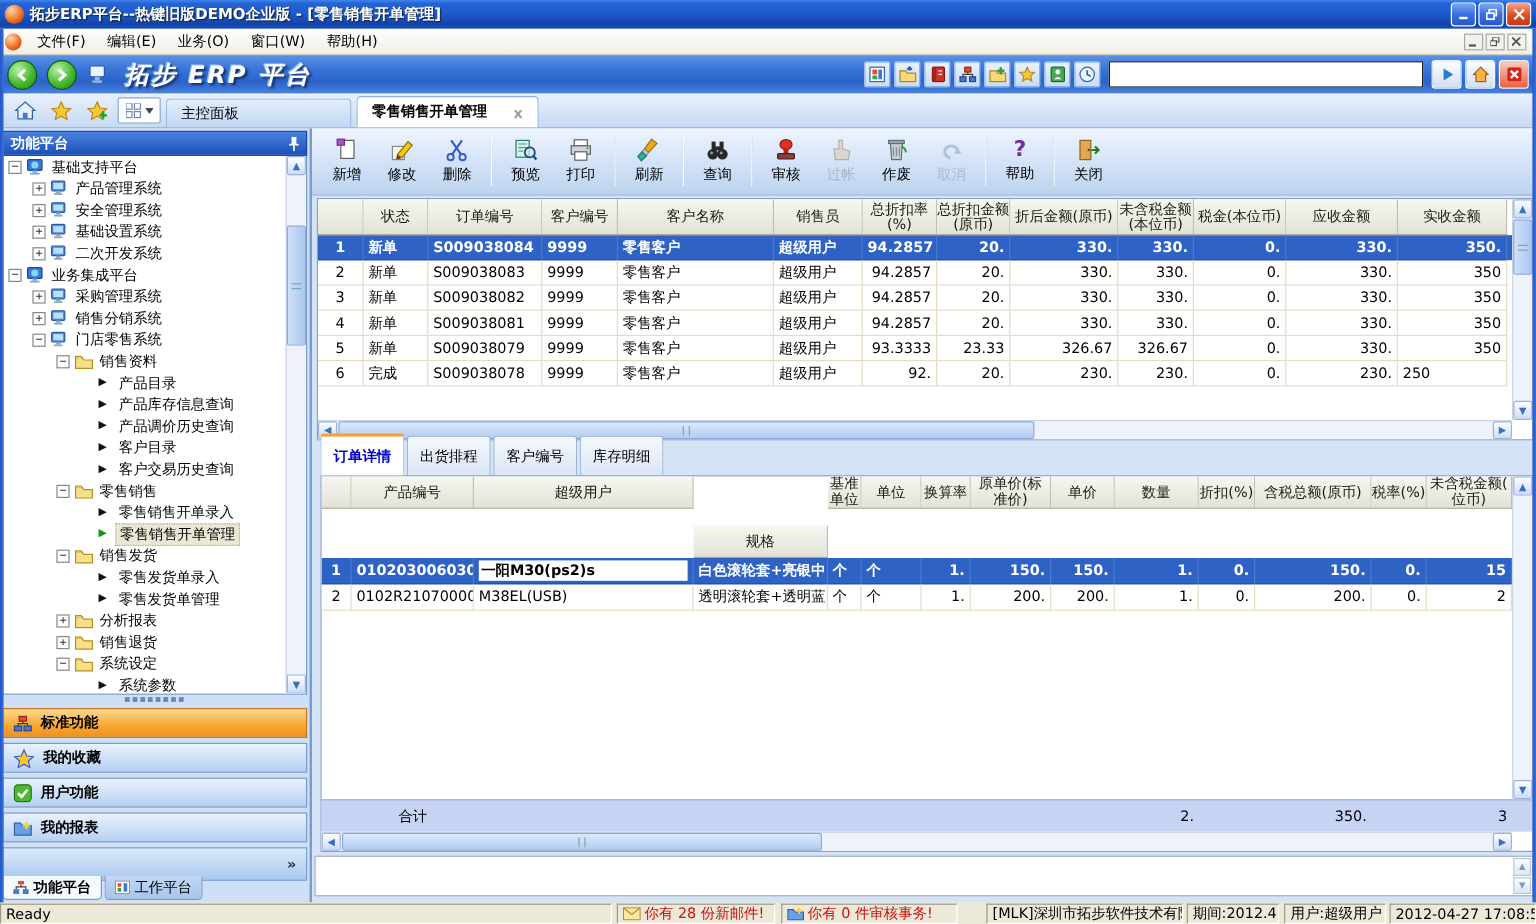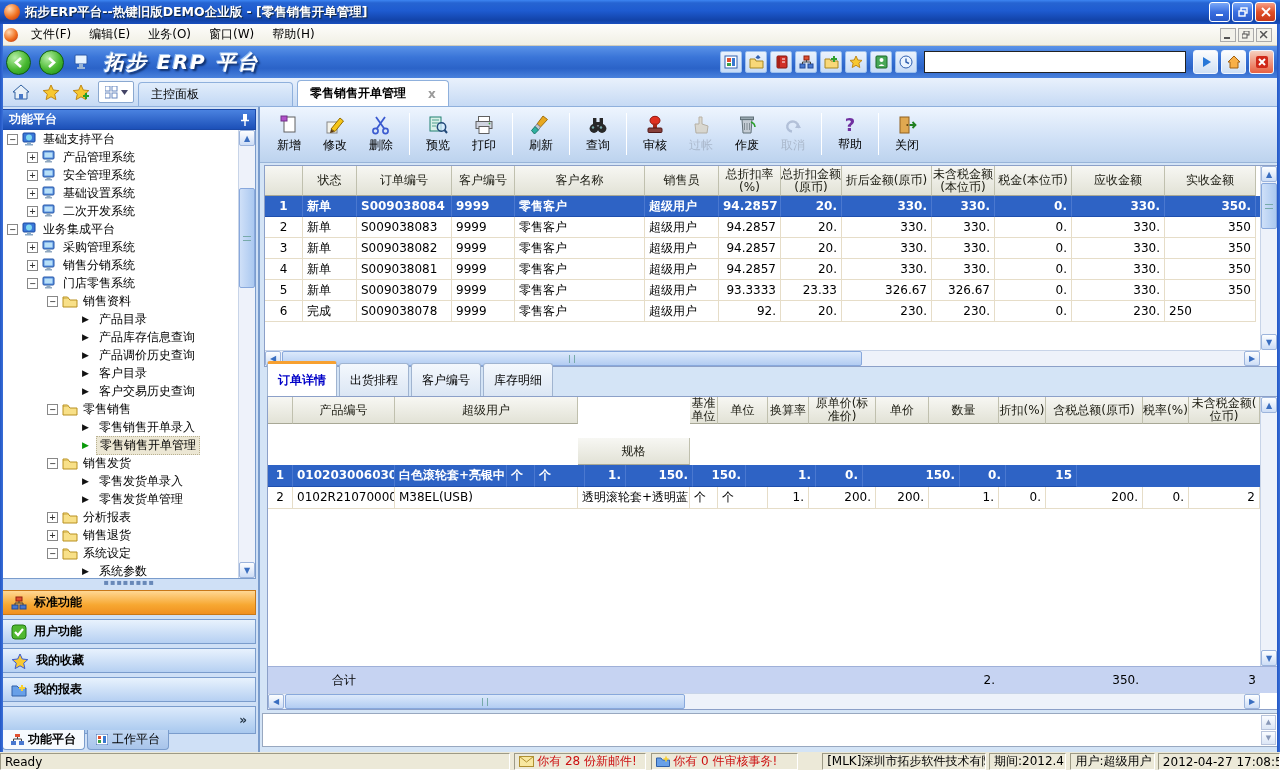--- a/index.html
+++ b/index.html
@@ -579,34 +579,34 @@
           <rect x="5" y="1" width="6" height="4" fill="#e05030" stroke="#902010"></rect>
           <rect x="1" y="9" width="6" height="4" fill="#4878d0" stroke="#204898"></rect>
           <rect x="9" y="9" width="6" height="4" fill="#4878d0" stroke="#204898"></rect>
           <path d="M8 5 V7 M4 9 V7 H12 V9" stroke="#404040" fill="none"></path>
         </svg>
       </span>
     <span>标准功能</span>
   </div>
   <div class="side-panel-btn">
     <span>
+        <svg width="18" height="16">
+          <path d="M9 1 L11.3 6 L16.8 6.6 L12.7 10.2 L13.9 15.6 L9 12.8 L4.1 15.6 L5.3 10.2 L1.2 6.6 L6.7 6 Z" fill="#f8c830" stroke="#3a5ad0"></path>
+        </svg>
+      </span>
+    <span>我的收藏</span>
+  </div>
+  <div class="side-panel-btn">
+    <span>
         <svg width="16" height="16">
           <rect x="1" y="1" width="14" height="14" rx="3" fill="#50b830" stroke="#207810"></rect>
           <path d="M4 8 L7 11 L12 5" stroke="#fff" stroke-width="2.2" fill="none"></path>
         </svg>
       </span>
     <span>用户功能</span>
-  </div>
-  <div class="side-panel-btn">
-    <span>
-        <svg width="18" height="16">
-          <path d="M9 1 L11.3 6 L16.8 6.6 L12.7 10.2 L13.9 15.6 L9 12.8 L4.1 15.6 L5.3 10.2 L1.2 6.6 L6.7 6 Z" fill="#f8c830" stroke="#3a5ad0"></path>
-        </svg>
-      </span>
-    <span>我的收藏</span>
   </div>
   <div class="side-panel-btn">
     <span>
         <svg width="16" height="14">
           <path d="M1 3 L6 3 L8 5 L15 5 L15 13 L1 13 Z" fill="#68a0e8" stroke="#3060a8"></path>
           <path d="M11 2 v6 M8 5 h6" stroke="#f8d030" stroke-width="2"></path>
         </svg>
       </span>
     <span>我的报表</span>
   </div>
@@ -926,20 +926,23 @@
         <span class="g-hcell" style="width: 70px;">数量</span>
         <span class="g-hcell" style="width: 47px;">折扣(%)</span>
         <span class="g-hcell" style="width: 97px;">含税总额(原币)</span>
         <span class="g-hcell" style="width: 46px;">税率(%)</span>
         <span class="g-hcell" style="width: 71px;">未含税金额(
 位币)</span>
       </div>
       <div class="g-row sel">
         <span class="g-cell" style="width: 25px; text-align: center;">1</span>
         <span class="g-cell" style="width: 102px; text-align: left;">0102030060300</span>
+        <span class="g-cell" style="width: 183px; text-align: left;">
+          <span class="cell-edit">一阳M30(ps2)s</span>
+        </span>
         <span class="g-cell" style="width: 112px; text-align: left;">白色滚轮套+亮银中</span>
         <span class="g-cell" style="width: 28px; text-align: left;">个</span>
         <span class="g-cell" style="width: 50px; text-align: left;">个</span>
         <span class="g-cell" style="width: 41px; text-align: right;">1.</span>
         <span class="g-cell" style="width: 67px; text-align: right;">150.</span>
         <span class="g-cell" style="width: 53px; text-align: right;">150.</span>
         <span class="g-cell" style="width: 70px; text-align: right;">1.</span>
         <span class="g-cell" style="width: 47px; text-align: right;">0.</span>
         <span class="g-cell" style="width: 97px; text-align: right;">150.</span>
         <span class="g-cell" style="width: 46px; text-align: right;">0.</span>

